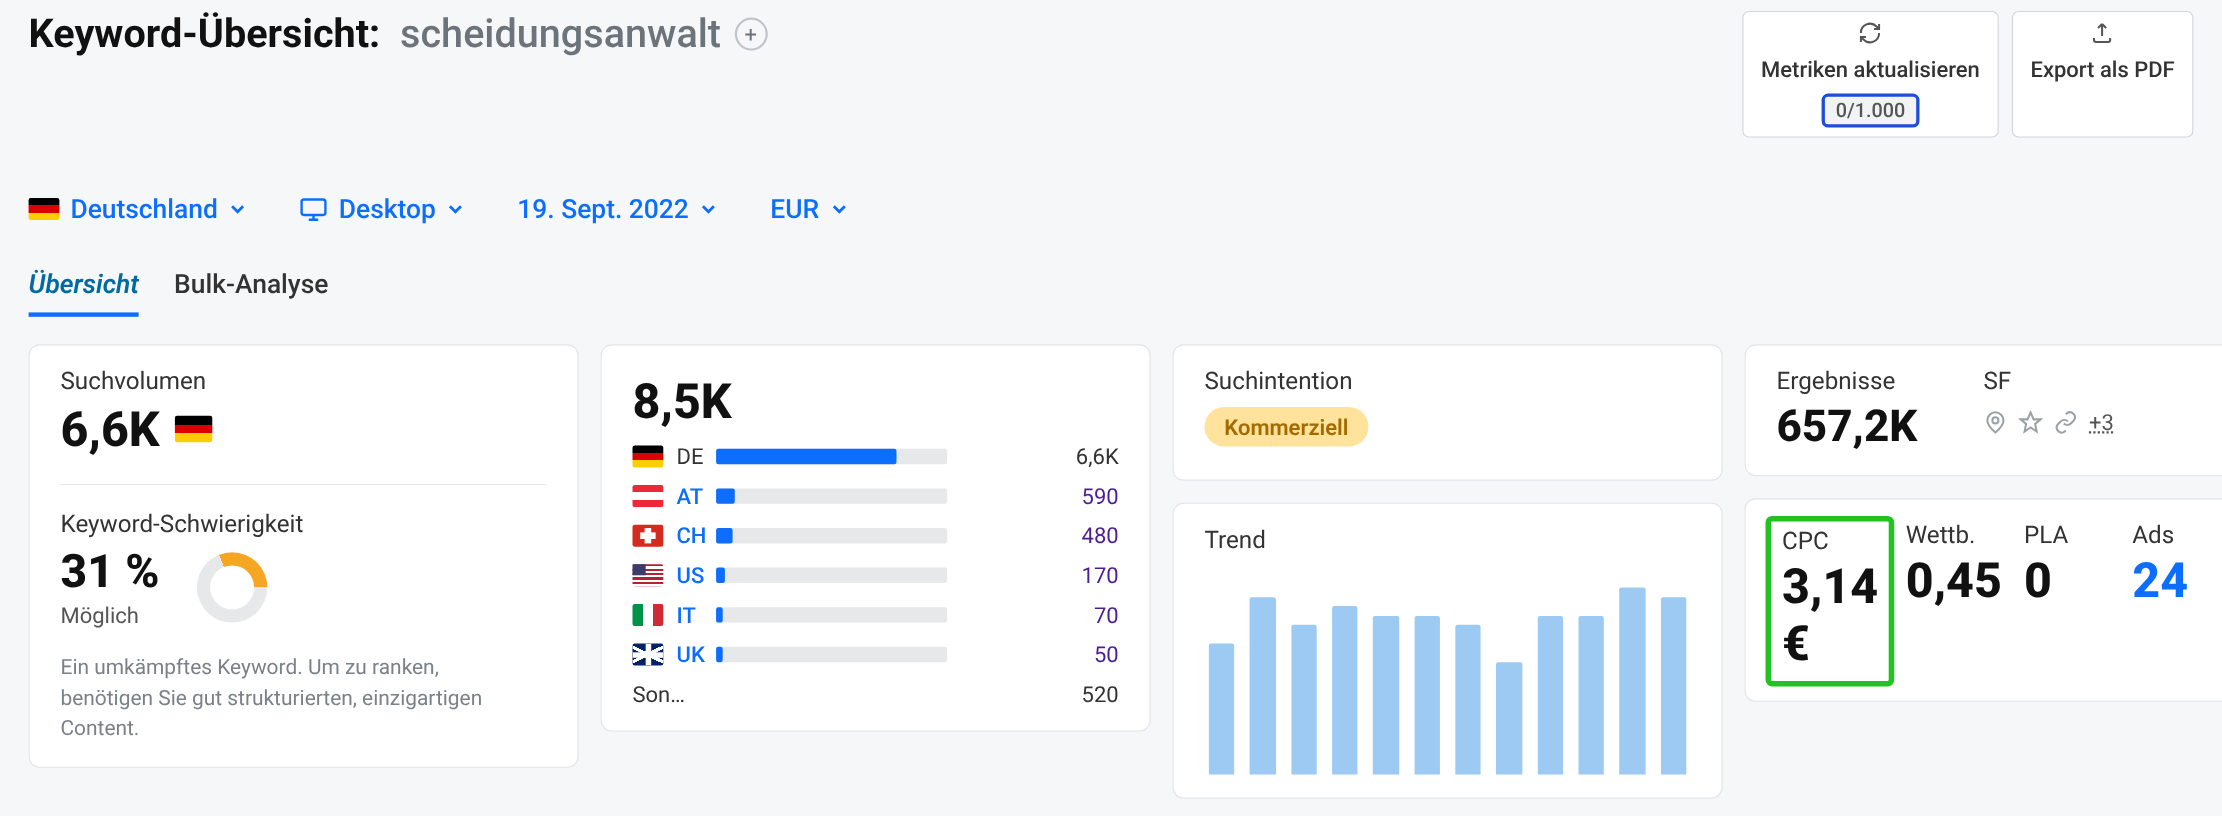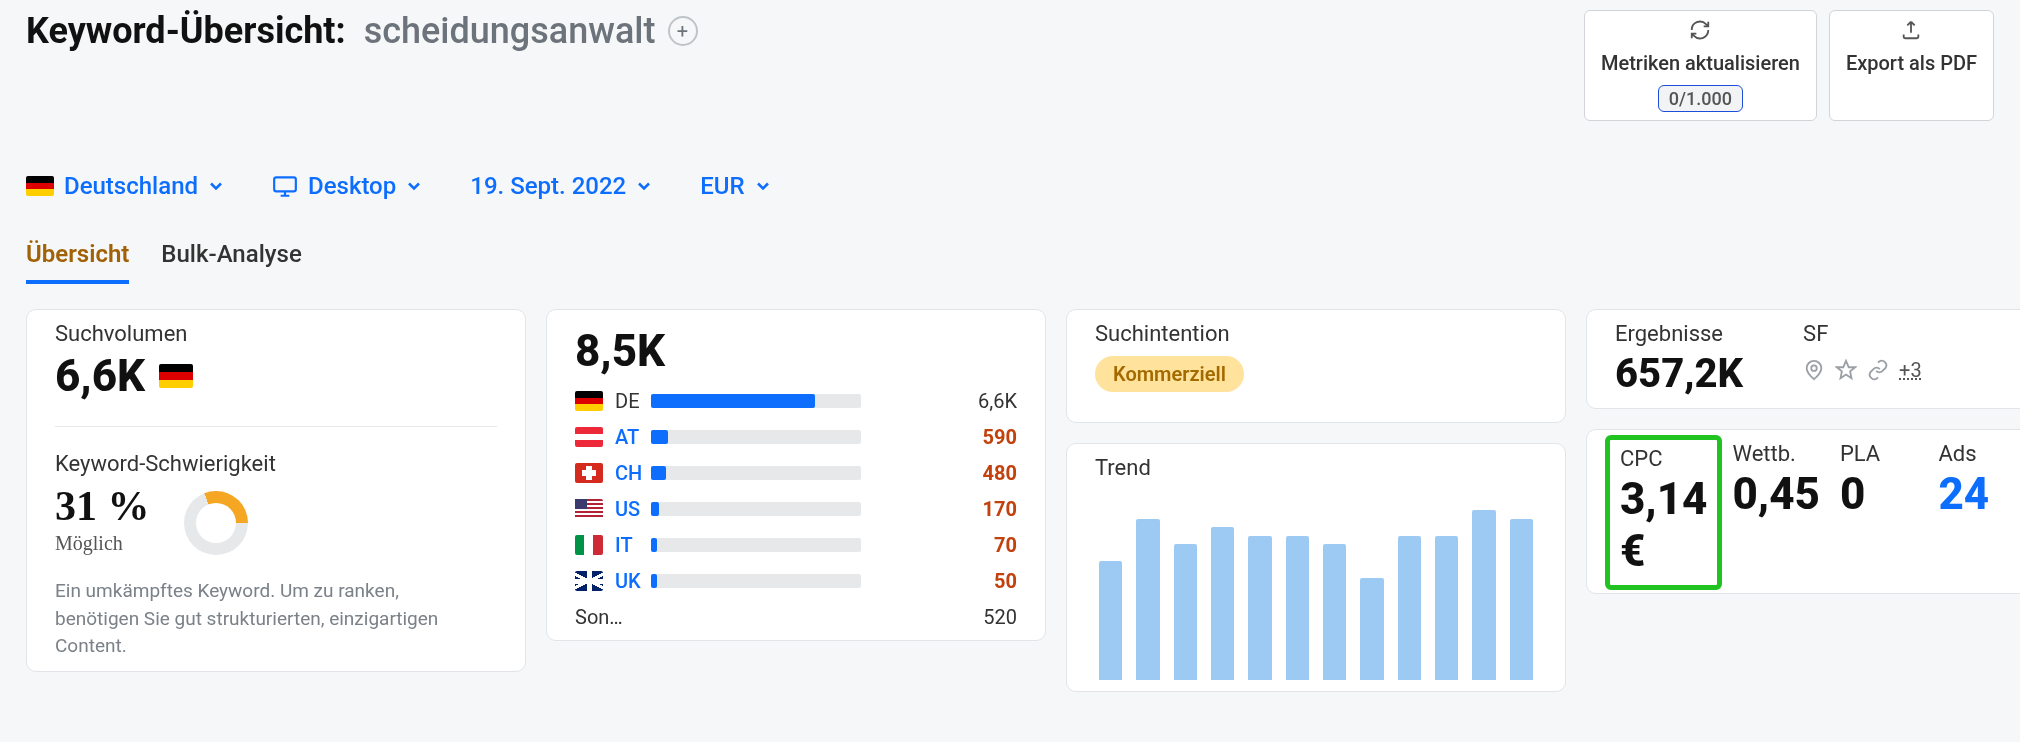--- a/index.html
+++ b/index.html
@@ -5,43 +5,43 @@
   * { box-sizing: border-box; margin:0; padding:0; }
   body { font-family: -apple-system, BlinkMacSystemFont, "Segoe UI", Roboto, Helvetica, Arial, sans-serif; background:#f6f7f8; color:#111; width:2020px; height:742px; overflow:hidden; }
   .page { padding: 10px 26px 0 26px; }
   .header-row { display:flex; justify-content:space-between; align-items:flex-start; }
   .title-block { display:flex; align-items:center; gap:12px; }
   .title { font-size:36px; font-weight:700; }
   .kw { font-size:36px; font-weight:500; color:#6c737a; margin-left:6px;}
   .plus-btn { width:30px; height:30px; border:2px solid #bfc4c9; border-radius:50%; color:#6c737a; font-size:20px; display:flex; align-items:center; justify-content:center; cursor:pointer; }
   .actions { display:flex; gap:12px; }
   .btn { background:#fff; border:1px solid #d1d5da; border-radius:6px; padding:8px 16px; font-size:20px; font-weight:500; color:#333; display:flex; align-items:center; gap:10px; cursor:pointer;flex-direction:column; }
-  .btn .pill { background:#f1f3f4; border:1px solid #1d4ed8; border-radius:6px; padding:2px 10px; font-size:18px; color:#555;}
+  .btn .pill { background:#f1f3f4; border:3px solid #1d4ed8; border-radius:6px; padding:2px 10px; font-size:18px; color:#555;}
   .filters { display:flex; gap:46px; margin-top:18px; align-items:center; }
   .filter { display:flex; align-items:center; gap:10px; font-size:24px; font-weight:500; color:#0d6efd; cursor:pointer;margin-top:33px; }
   .filter svg.chev { margin-left:-2px; }
   .tabs { display:flex; gap:32px; margin-top:40px; border-bottom:1px solid transparent; }
   .tab { font-size:24px; font-weight:500; color:#333; padding-bottom:12px; cursor:pointer; }
-  .tab.active { border-bottom:4px solid #0d6efd; color:#a16207; font-weight:600;}
+  .tab.active { border-bottom:4px solid #0d6efd; color:#0369a1; font-weight:600;font-style:italic;}
   .cards { display:grid; grid-template-columns: 500px 500px 500px 460px; gap:20px; margin-top:24px; align-items:start;}
   .col { display:flex; flex-direction:column; gap:20px; }
-  .card { background:#fff; border:1px solid #e1e4e8; border-radius:10px; padding:11px 28px; }
+  .card { background:#fff; border:1px solid #e1e4e8; border-radius:10px; padding:21px 28px; }
   .label { font-size:22px; color:#333; font-weight:400; }
   .big { font-size:44px; font-weight:800; margin-top:4px; display:flex; align-items:center; gap:14px;}
   .hr { height:1px; background:#e6e8ea; margin:24px 0; }
-  .kd-row { display:flex; align-items:flex-end; gap:34px;font-family:Liberation Serif, serif; }
+  .kd-row { display:flex; align-items:center; gap:34px; }
   .kd-val { font-size:42px; font-weight:800; }
   .kd-sub { font-size:20px; color:#555; margin-top:2px;}
   .kd-desc { font-size:19px; color:#7a8188; margin-top:22px; line-height:1.45; max-width:420px;}
   .donut { width:64px; height:64px; border-radius:50%; background: conic-gradient(#f5a623 0 31%, #e6e8ea 31% 100%); position:relative; transform:rotate(-90deg) scaleY(-1);}
   .donut::after{content:"";position:absolute;inset:12px;background:#fff;border-radius:50%;}
   .gv-row { display:grid; grid-template-columns: 66px 210px 1fr; align-items:center; gap:10px; margin-top:12px; font-size:20px;}
   .gv-row .cc { color:#0d6efd; font-weight:500;}
   .gv-row .extra { color:#333; font-weight:400;}
-  .gv-row .val { text-align:right; color:#c2410c; font-weight:700; }
+  .gv-row .val { text-align:right; color:#4c1d95; font-weight:400; }
   .gv-row .val.plain { color:#333; font-weight:400;}
   .bar { height:14px; background:#e6e8ea; border-radius:2px; position:relative; width:210px;}
   .bar > i { position:absolute; left:0; top:0; bottom:0; background:#0d6efd; border-radius:2px;}
   .flag { width:28px; height:20px; border-radius:2px; display:inline-block; flex:none;}
   .flag.de { background:linear-gradient(#000 0 33%,#dd0000 33% 66%,#ffce00 66% 100%);}
   .flag.at { background:linear-gradient(#ed2939 0 33%,#fff 33% 66%,#ed2939 66% 100%);}
   .flag.ch { background:#d52b1e; position:relative;}
   .flag.ch::before{content:"";position:absolute;background:#fff;left:11px;top:3px;width:6px;height:14px;}
   .flag.ch::after{content:"";position:absolute;background:#fff;left:7px;top:7px;width:14px;height:6px;}
   .flag.us { background:repeating-linear-gradient(#b22234 0 2px,#fff 2px 4px); position:relative;}

